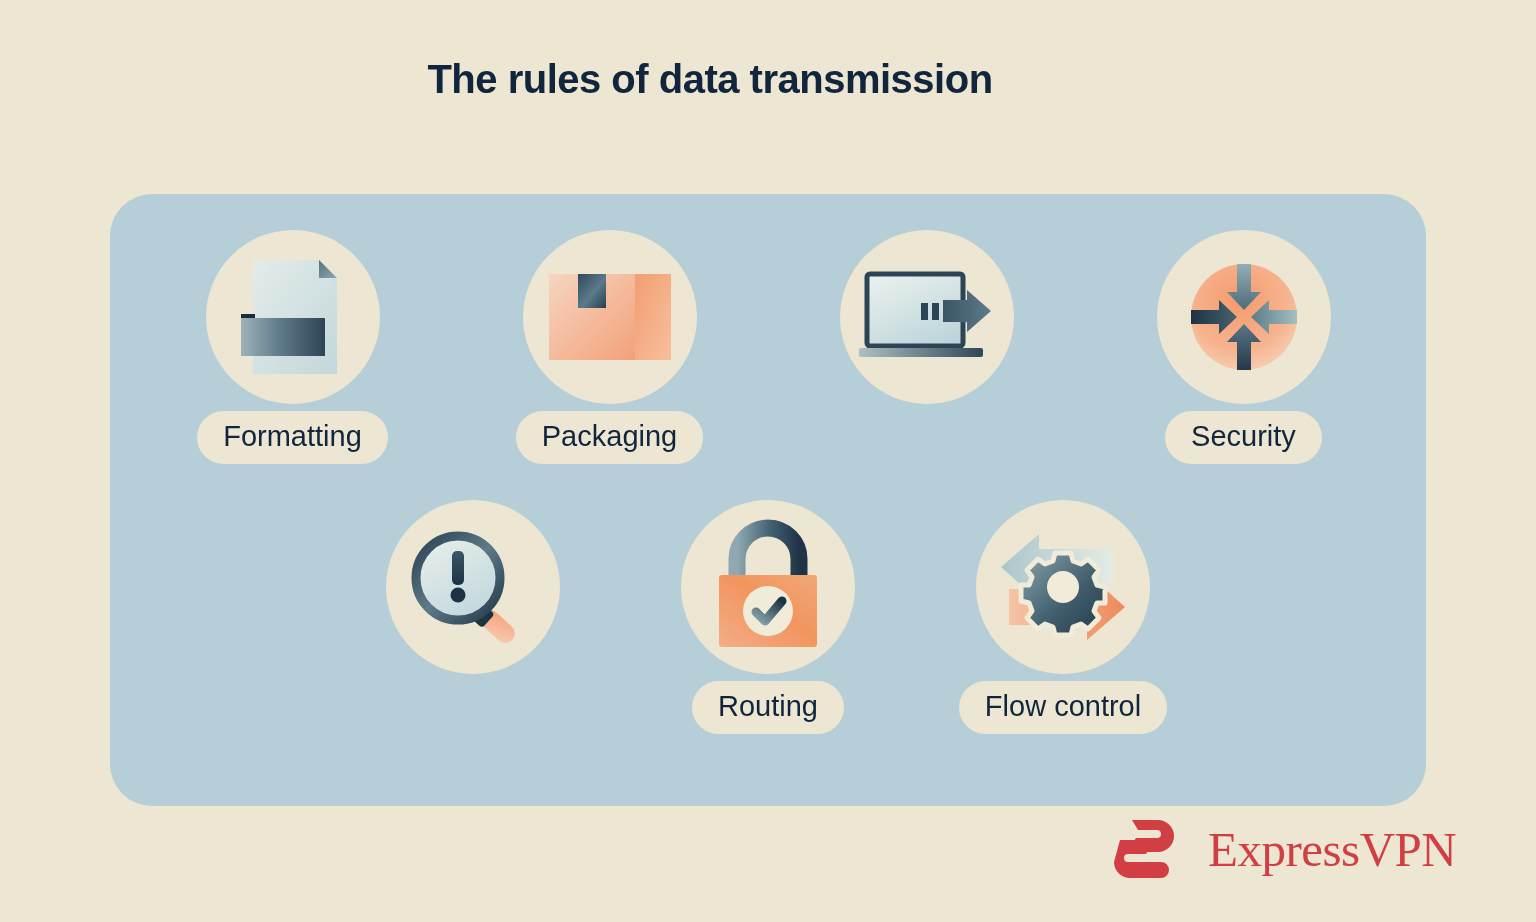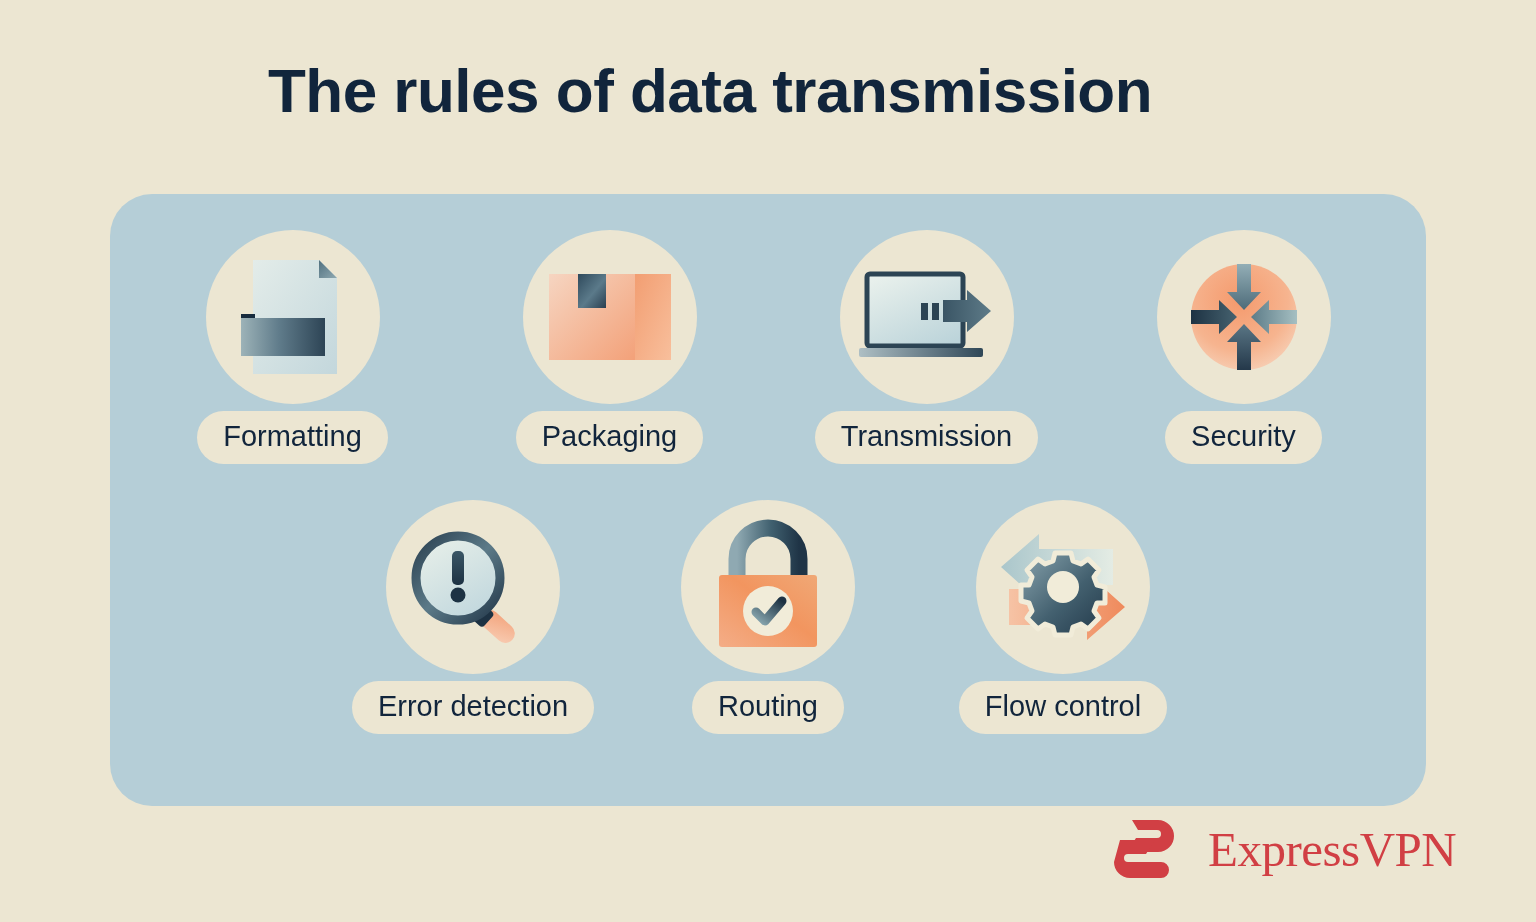--- a/index.html
+++ b/index.html
@@ -15,21 +15,21 @@
     position: relative;
   }
 
   
   .page-title {
     position: absolute;
     top: 58px;
     left: 0;
     width: 1420px;
     text-align: center;
-    font-size: 62px;
+    font-size: 40px;
     font-weight: bold;
     color: #11253c;
     letter-spacing: -0.5px;
     line-height: 1.05;
   }
 
   
   .panel {
     position: absolute;
     left: 110px;
@@ -183,21 +183,20 @@
               <stop offset="100%" stop-color="#5e7b88"></stop>
             </linearGradient>
           </defs>
           <rect x="10" y="12" width="96" height="72" rx="3" fill="url(#trScreen)" stroke="#2c4454" stroke-width="5"></rect>
           <rect x="2" y="86" width="124" height="9" rx="2" fill="url(#trBase)"></rect>
           <rect x="64" y="41" width="7" height="17" fill="#2c4454"></rect>
           <rect x="75" y="41" width="7" height="17" fill="#2c4454"></rect>
           <path d="M86 38 H110 V28 L134 49 L110 70 V60 H86 Z" fill="url(#trArrow)"></path>
         </svg>
       </div>
-      <div class="pill">Transmission</div>
     </div>
 
     <div class="node">
       <div class="icon-circle">
         <svg width="134" height="134" viewBox="0 0 134 134">
           <defs>
             <radialGradient id="rtCircle" cx="0.45" cy="0.35" r="0.72">
               <stop offset="0%" stop-color="#f59a6d"></stop>
               <stop offset="65%" stop-color="#f6b48f"></stop>
               <stop offset="100%" stop-color="#f7d3bb"></stop>
@@ -255,21 +254,20 @@
               <stop offset="100%" stop-color="#1d3243"></stop>
             </linearGradient>
           </defs>
           <rect x="86" y="84" width="40" height="19" rx="9.5" transform="rotate(42 86 84)" fill="url(#edHandle)"></rect>
           <rect x="74" y="76" width="24" height="19" rx="4" transform="rotate(42 74 76)" fill="#1d3243"></rect>
           <circle cx="55" cy="56" r="42" fill="url(#edLens)" stroke="url(#edRing)" stroke-width="9"></circle>
           <rect x="49" y="29" width="12" height="34" rx="5" fill="url(#edMark)"></rect>
           <circle cx="55" cy="73" r="7.5" fill="#1d3243"></circle>
         </svg>
       </div>
-      <div class="pill">Error detection</div>
     </div>
 
     <div class="node">
       <div class="icon-circle">
         <svg width="124" height="136" viewBox="0 0 124 136">
           <defs>
             <linearGradient id="scShackle" x1="0" y1="0" x2="1" y2="0">
               <stop offset="0%" stop-color="#8fa9b2"></stop>
               <stop offset="55%" stop-color="#40606f"></stop>
               <stop offset="100%" stop-color="#1f3446"></stop>

